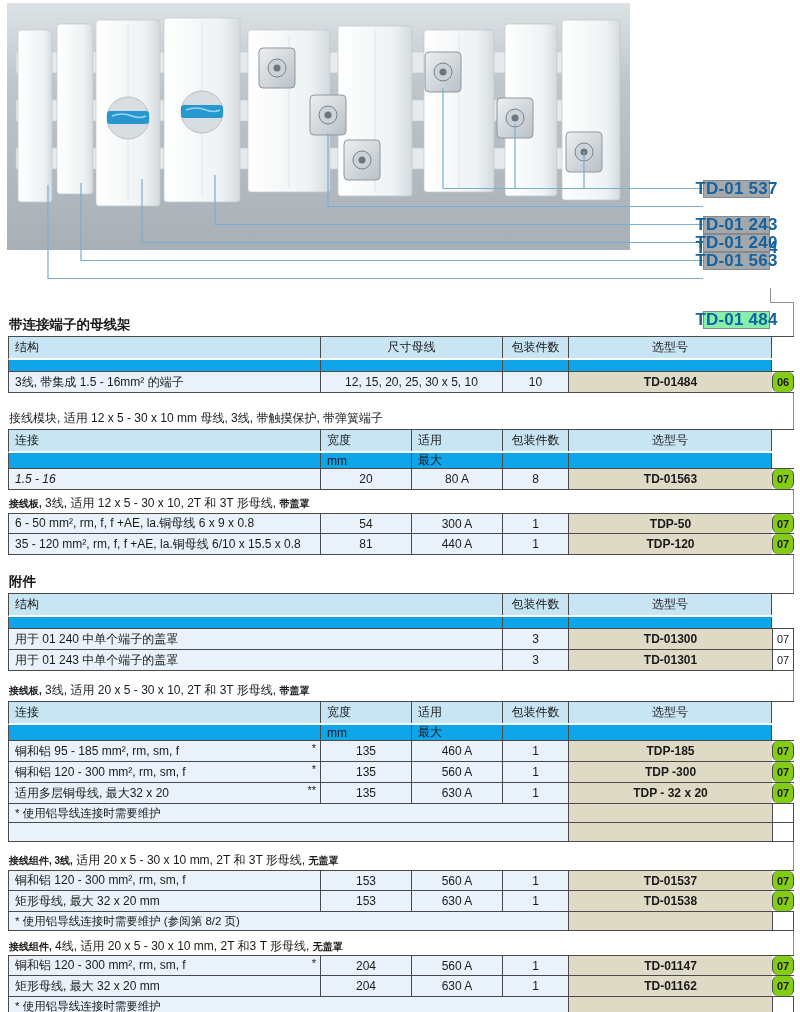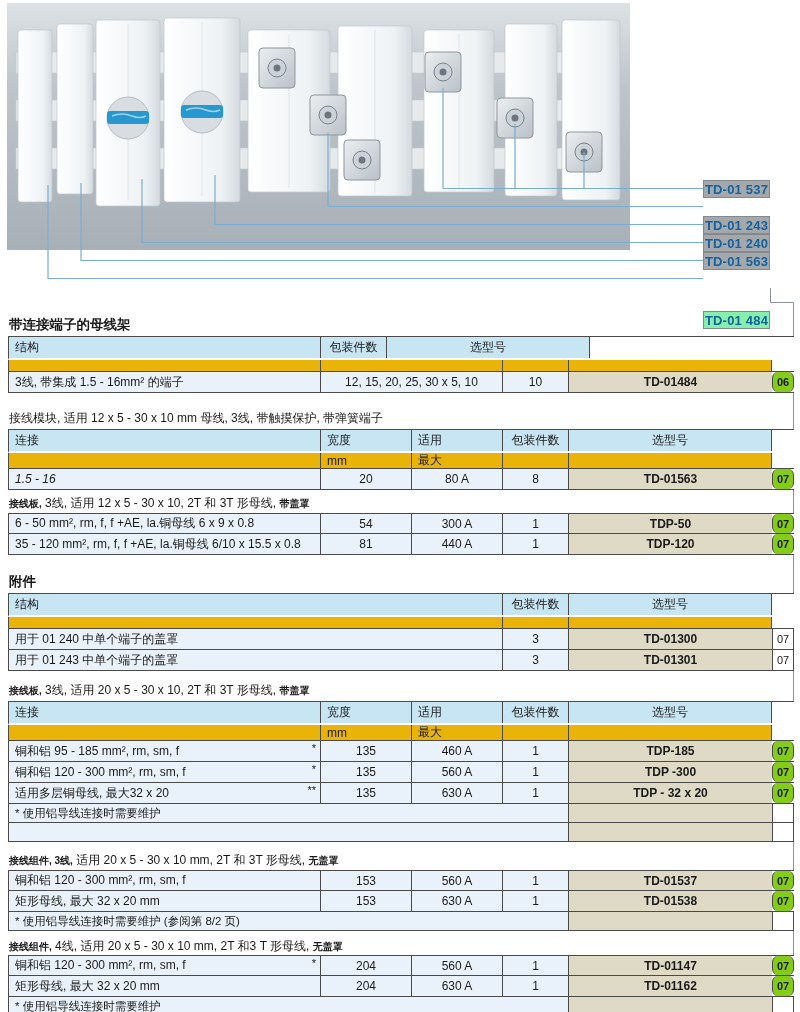--- a/index.html
+++ b/index.html
@@ -3,40 +3,40 @@
 <meta charset="utf-8">
 <style>
   html,body{margin:0;padding:0;background:#fff;}
   .page{position:relative;width:800px;height:1012px;background:#fff;overflow:hidden;
         font-family:"Liberation Sans","DejaVu Sans",sans-serif;color:#1a1a1a;}
   svg{display:block;}
   .overlay{position:absolute;left:0;top:0;pointer-events:none;}
   
   .cl-label{position:absolute;left:703px;width:67px;height:18px;box-sizing:border-box;
     border:1px solid #83898e;display:flex;align-items:center;justify-content:center;
-    font-size:13px;font-weight:bold;color:#15629f;letter-spacing:.2px;white-space:nowrap;}
+    font-size:17px;font-weight:bold;color:#15629f;letter-spacing:.2px;white-space:nowrap;}
   .cl-gray{background:#a4a8ab;}
   .cl-white{background:#86efac;margin-top:41px;}
   
   .section{position:absolute;left:8px;width:786px;}
   .sec-title{position:absolute;left:1px;top:0;white-space:nowrap;font-size:12px;}
   .sec-title b{font-size:10px;}
   .sec-title .big{font-size:13.5px;}
   .tbl{position:absolute;left:0;}
   .trow{display:flex;box-sizing:border-box;border-left:1px solid #4a4a4a;
         border-bottom:1px solid #4a4a4a;background:#fff;}
   .trow.first{border-top:1px solid #4a4a4a;}
   .trow.hdr{border-bottom:2px solid #ffffff;}
   .tc{box-sizing:border-box;border-right:1px solid #4a4a4a;overflow:hidden;
       white-space:nowrap;display:flex;align-items:center;font-size:12px;}
   .tc.left{justify-content:flex-start;padding-left:6px;}
   .tc.center{justify-content:center;}
   .tc.nbr{border-right:none;}
   .hdrbg{background:#c8e5f4;}
-  .subbg{background:#eab308;}
+  .subbg{background:#0ea5e9;}
   .rowbg{background:#e9f2fa;}
   .modelbg{background:#dedac6;font-weight:bold;}
   .badge{box-sizing:border-box;width:22px;display:flex;align-items:center;justify-content:center;
          font-size:11px;border-left:1px solid #4a4a4a;border-right:1px solid #4a4a4a;background:#fff;}
   .badge.yellow{background:#84cc16;font-weight:bold;border-radius:6px;}
   .star{margin-left:auto;padding-right:4px;font-size:11px;align-self:flex-start;line-height:10px;padding-top:2px;}
   .fn-text{font-size:11.5px;}
 </style>
 </head>
 <body>
@@ -152,20 +152,21 @@
       <div class="cl-label cl-gray" style="top: 252px;">TD-01 563</div>
       <div class="cl-label cl-white" style="top: 270px;">TD-01 484</div>
     </div>
 
   <div id="sections">
       <div class="section" style="top: 316px;">
         <div class="sec-title"><b class="big">带连接端子的母线架</b></div>
         <div class="tbl" style="top: 20px;">
           <div class="trow first hdr" style="height: 24px;">
             <div class="tc left hdrbg" style="width: 312px;">结构</div>
+            <div class="tc center hdrbg" style="width: 182px;">尺寸母线</div>
             <div class="tc center hdrbg" style="width: 66px;">包装件数</div>
             <div class="tc center hdrbg" style="width: 203px;">选型号</div>
           </div>
           <div class="trow" style="height: 12px;">
             <div class="tc left subbg" style="width: 312px;"></div>
             <div class="tc left subbg" style="width: 182px;"></div>
             <div class="tc left subbg" style="width: 66px;"></div>
             <div class="tc left subbg" style="width: 203px;"></div>
           </div>
           <div class="trow" style="height: 21px;">

